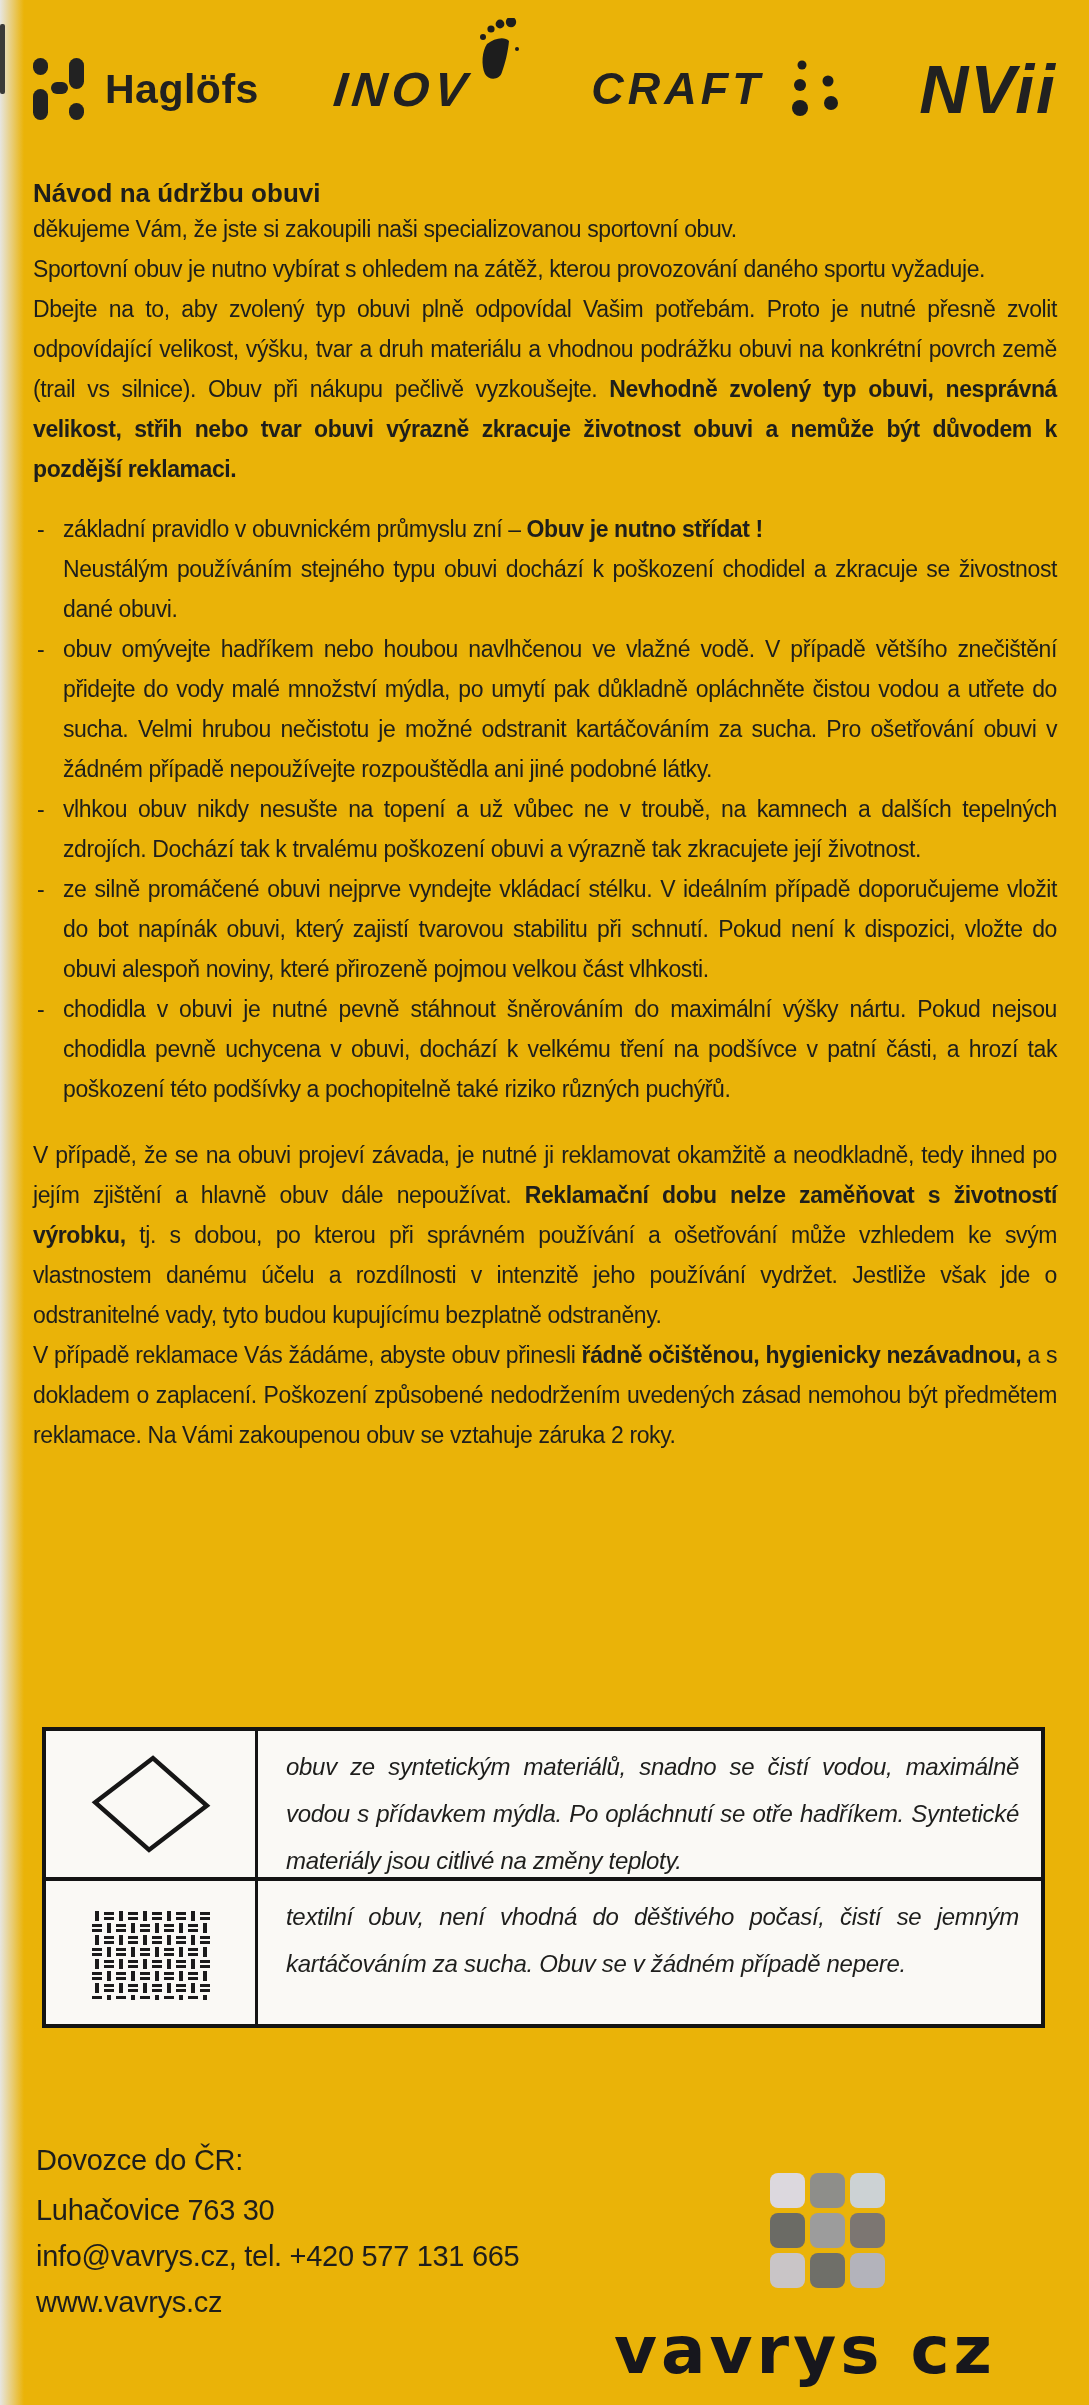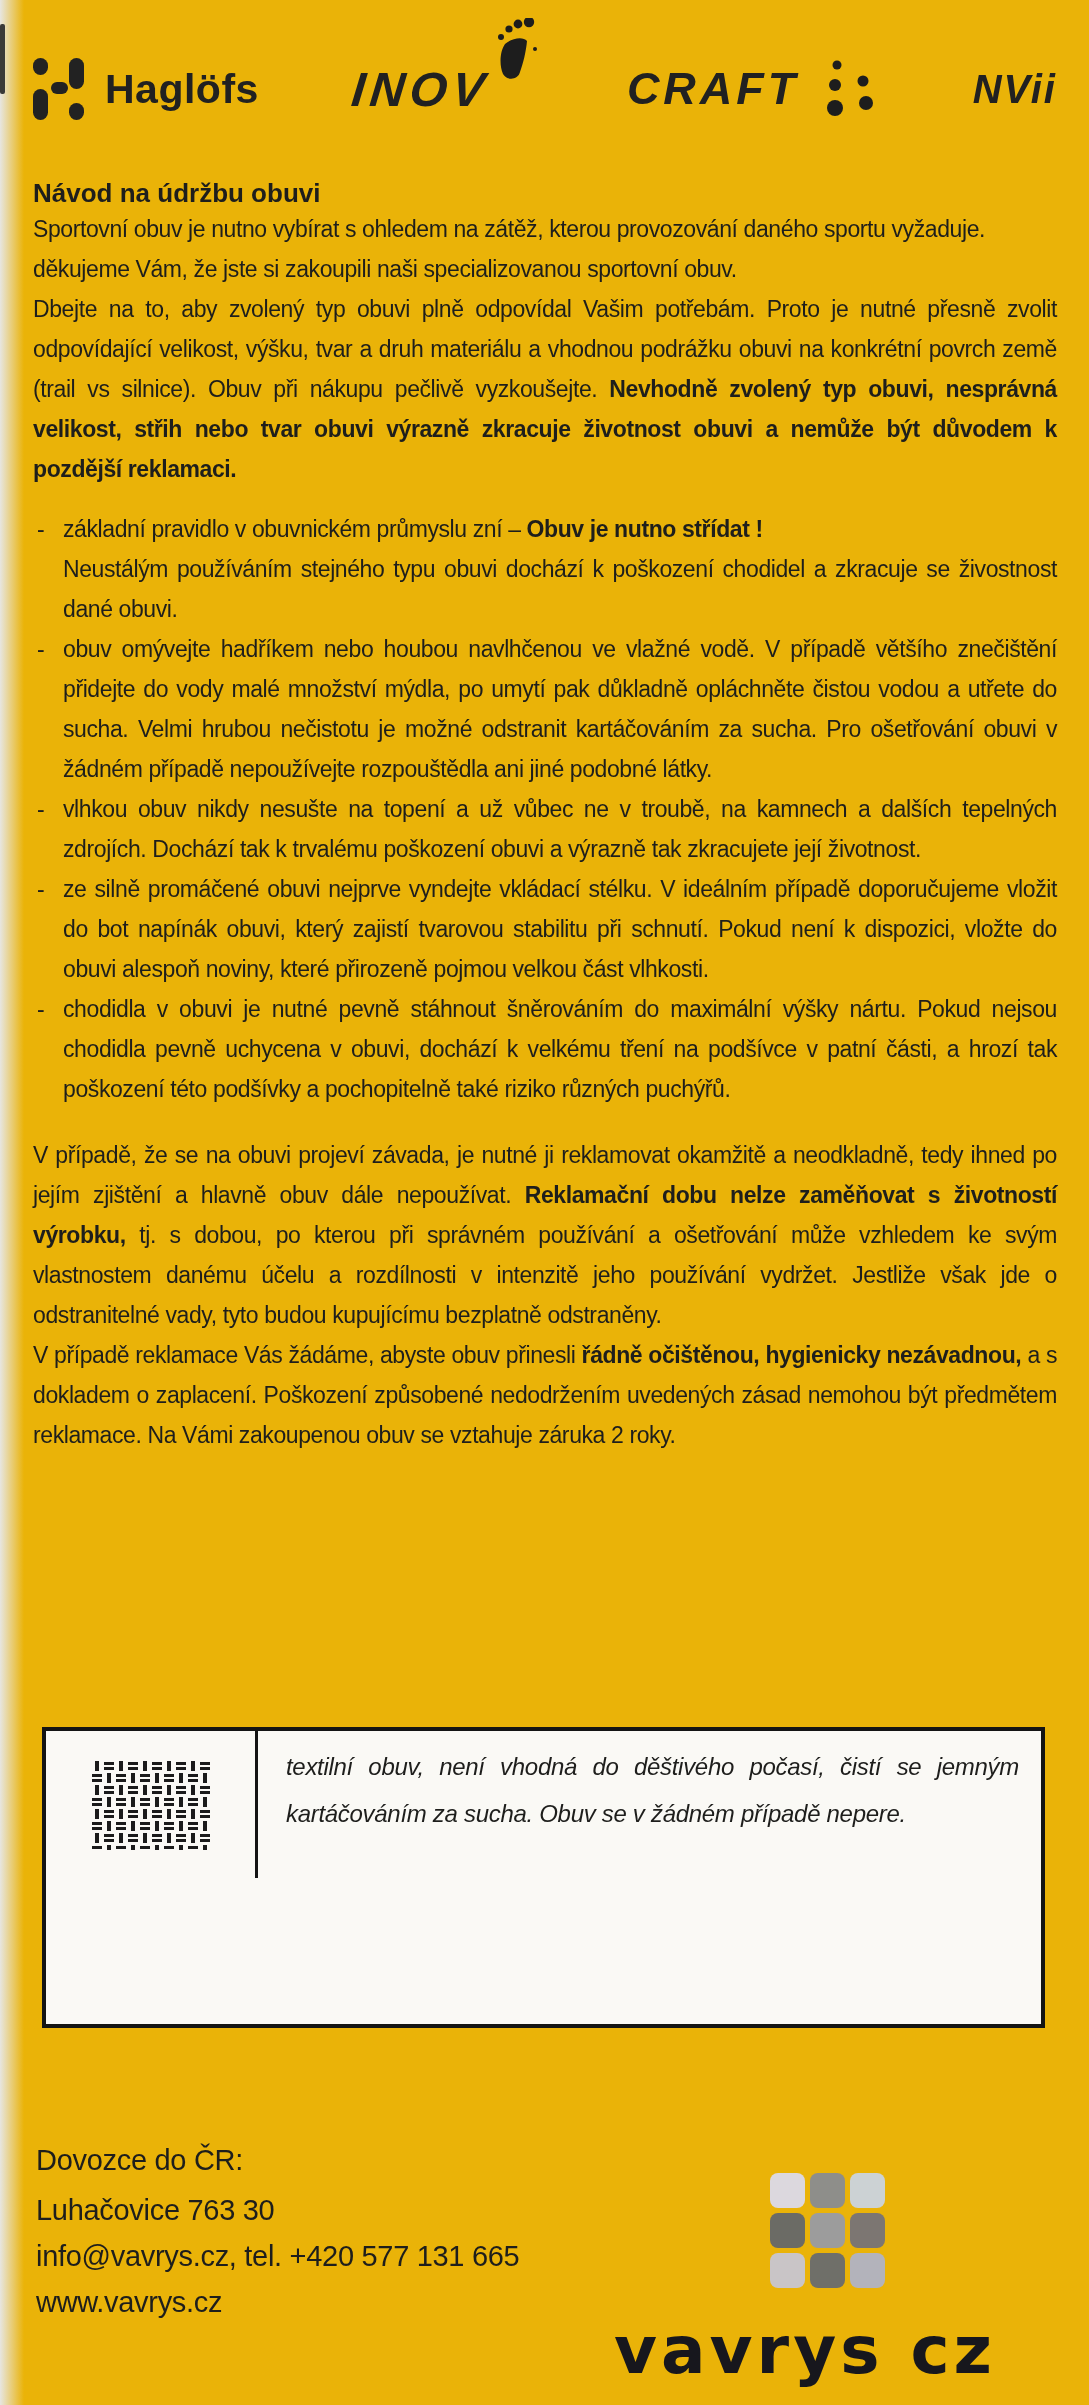--- a/index.html
+++ b/index.html
@@ -26,21 +26,21 @@
   .hg.bl{left:0;top:33px;width:15px;height:31px;}
   .hg.md{left:18px;top:26px;width:17px;height:12px;border-radius:6px;}
   .hg.tr{left:36px;top:2px;width:15px;height:31px;}
   .hg.br{left:36px;top:47px;width:15px;height:17px;}
   .hg-text{font-size:41px;font-weight:bold;letter-spacing:.5px;}
   .inov{position:relative;padding-right:44px;}
   .inov-text{font-size:48px;font-weight:bold;font-style:italic;letter-spacing:5px;transform:skewX(-6deg);}
   .foot-svg{position:absolute;right:-4px;top:-44px;}
   .craft{gap:28px;}
   .craft-text{font-size:45px;font-weight:bold;font-style:italic;letter-spacing:4px;}
-  .nvii-text{font-size:40px;font-weight:bold;font-style:italic;letter-spacing:2px;}
+  .nvii-text{font-size:68px;font-weight:bold;font-style:italic;letter-spacing:2px;}
 
   .doc-title{margin:34px 0 0 0;font-size:26px;font-weight:bold;}
   .salutation{margin:46px 0 0 0;font-size:25px;line-height:40px;}
 
   .body-text,.iline,.blead,.bbody,.par{
     font-size:23px;line-height:40px;letter-spacing:-0.4px;margin:0;}
   .j{text-align:justify;}
   .b{font-weight:bold;}
   .bold{font-weight:bold;}
   .care-head{margin-top:30px;}
@@ -125,23 +125,23 @@
       <div class="logo nvii">
         <span class="nvii-text">NVii</span>
       </div>
     </div>
 
     <h1 class="doc-title">Návod na údržbu obuvi</h1>
 
 
     <div>
 
+        <p class="iline j">děkujeme Vám, že jste si zakoupili naši specializovanou sportovní obuv.</p>
+
         <p class="iline j">Sportovní obuv je nutno vybírat s ohledem na zátěž, kterou provozování daného sportu vyžaduje.</p>
-
-        <p class="iline j">děkujeme Vám, že jste si zakoupili naši specializovanou sportovní obuv.</p>
       </div>
 
     <p class="par j"><span>Dbejte na to, aby zvolený typ obuvi plně odpovídal Vašim potřebám. Proto je nutné přesně zvolit odpovídající velikost, výšku, tvar a druh materiálu a vhodnou podrážku obuvi na konkrétní povrch země (trail vs silnice). Obuv při nákupu pečlivě vyzkoušejte. </span><span class="b">Nevhodně zvolený typ obuvi, nesprávná velikost, střih nebo tvar obuvi výrazně zkracuje životnost obuvi a nemůže být důvodem k pozdější reklamaci.</span></p>
 
 
     <div class="bullets">
 
         <div class="bullet">
           <span class="dash">-</span>
           <div class="btxt">
@@ -183,20 +183,30 @@
         </div>
       </div>
 
     <div class="claims">
       <p class="par j"><span>V případě, že se na obuvi projeví závada, je nutné ji reklamovat okamžitě a neodkladně, tedy ihned po jejím zjištění a hlavně obuv dále nepoužívat. </span><span class="b">Reklamační dobu nelze zaměňovat s životností výrobku,</span><span> tj. s dobou, po kterou při správném používání a ošetřování může vzhledem ke svým vlastnostem danému účelu a rozdílnosti v intenzitě jeho používání vydržet. Jestliže však jde o odstranitelné vady, tyto budou kupujícímu bezplatně odstraněny.</span></p>
       <p class="par j"><span>V případě reklamace Vás žádáme, abyste obuv přinesli </span><span class="b">řádně očištěnou, hygienicky nezávadnou,</span><span> a s dokladem o zaplacení. Poškození způsobené nedodržením uvedených zásad nemohou být předmětem reklamace. Na Vámi zakoupenou obuv se vztahuje záruka 2 roky.</span></p>
     </div>
   </div>
 
   <div class="care-table">
+    <div class="trow r1">
+      <div class="icon-cell">
+        <div class="dia-wrap">
+            <div class="diamond"></div>
+          </div>
+      </div>
+      <div class="text-cell">
+        <p class="ttext">obuv ze syntetickým materiálů, snadno se čistí vodou, maximálně vodou s přídavkem mýdla. Po opláchnutí se otře hadříkem. Syntetické materiály jsou citlivé na změny teploty.</p>
+      </div>
+    </div>
     <div class="trow">
       <div class="icon-cell">
         <svg viewBox="0 0 120 90" width="120" height="90">
           <defs>
             <pattern id="wv" width="24" height="24" patternUnits="userSpaceOnUse">
               <g fill="#1b1b1b">
                 <rect x="4" y="1" width="4" height="10"></rect>
                 <rect x="13" y="2" width="10" height="3"></rect>
                 <rect x="13" y="7" width="10" height="3"></rect>
                 <rect x="1" y="14" width="10" height="3"></rect>

